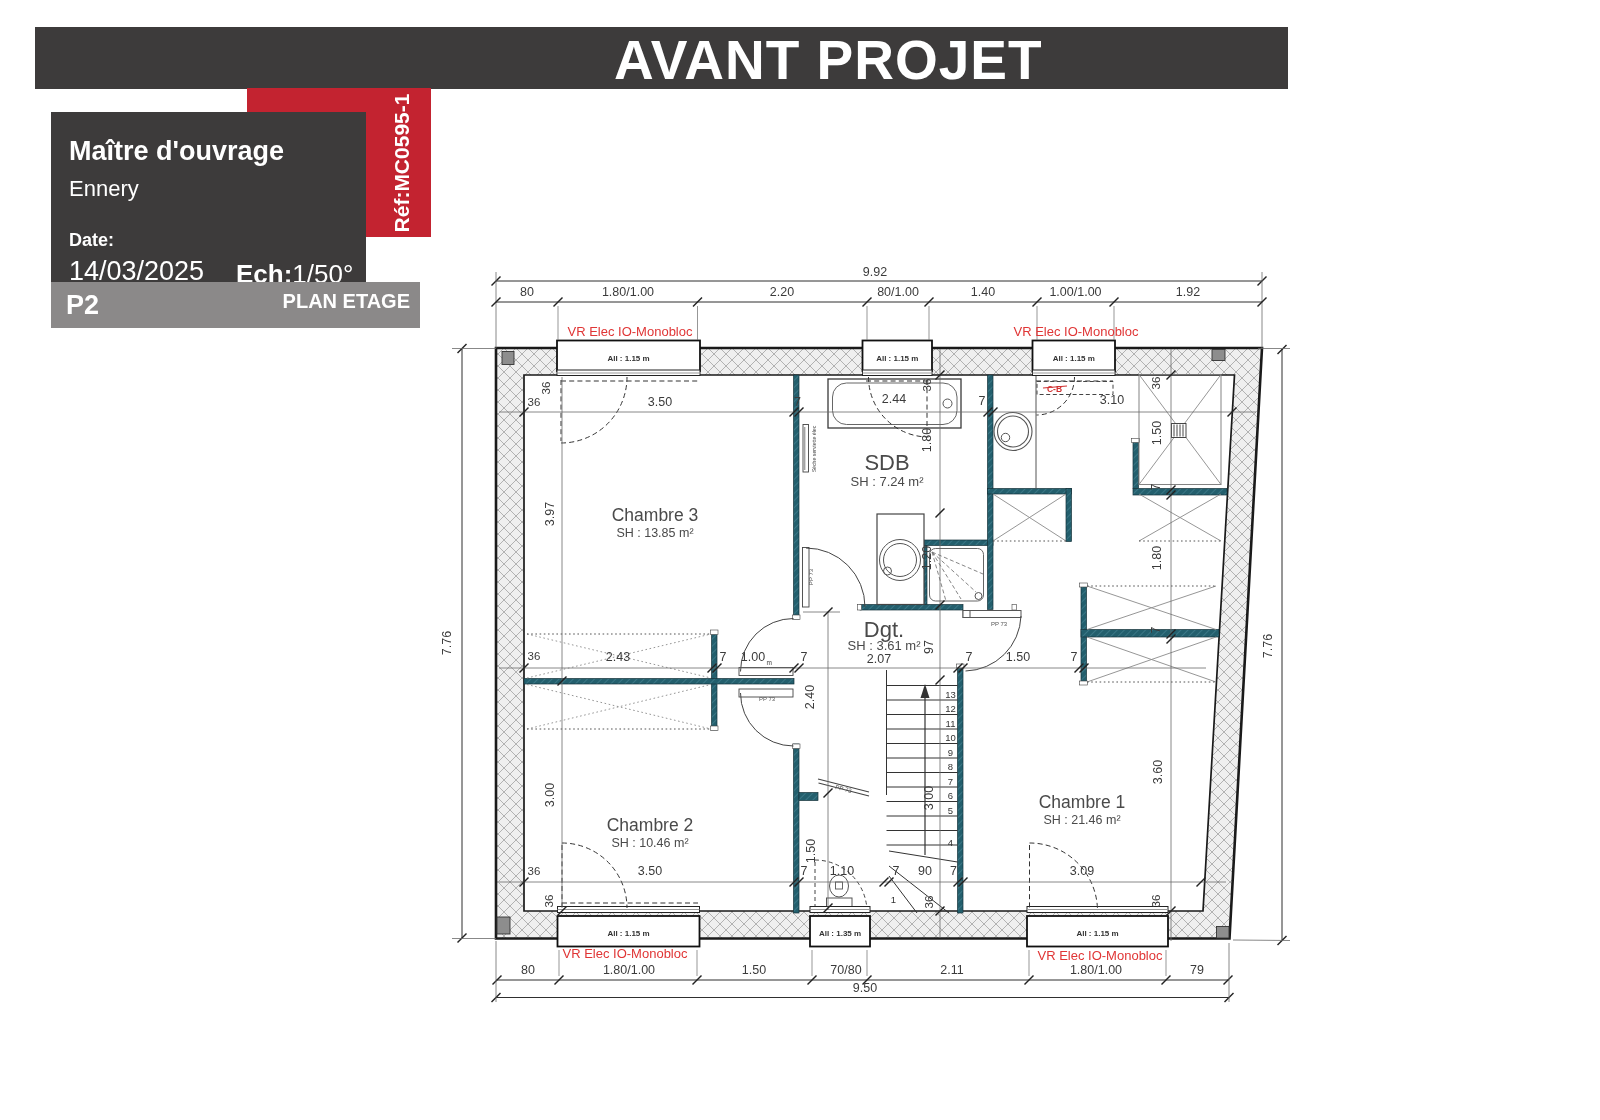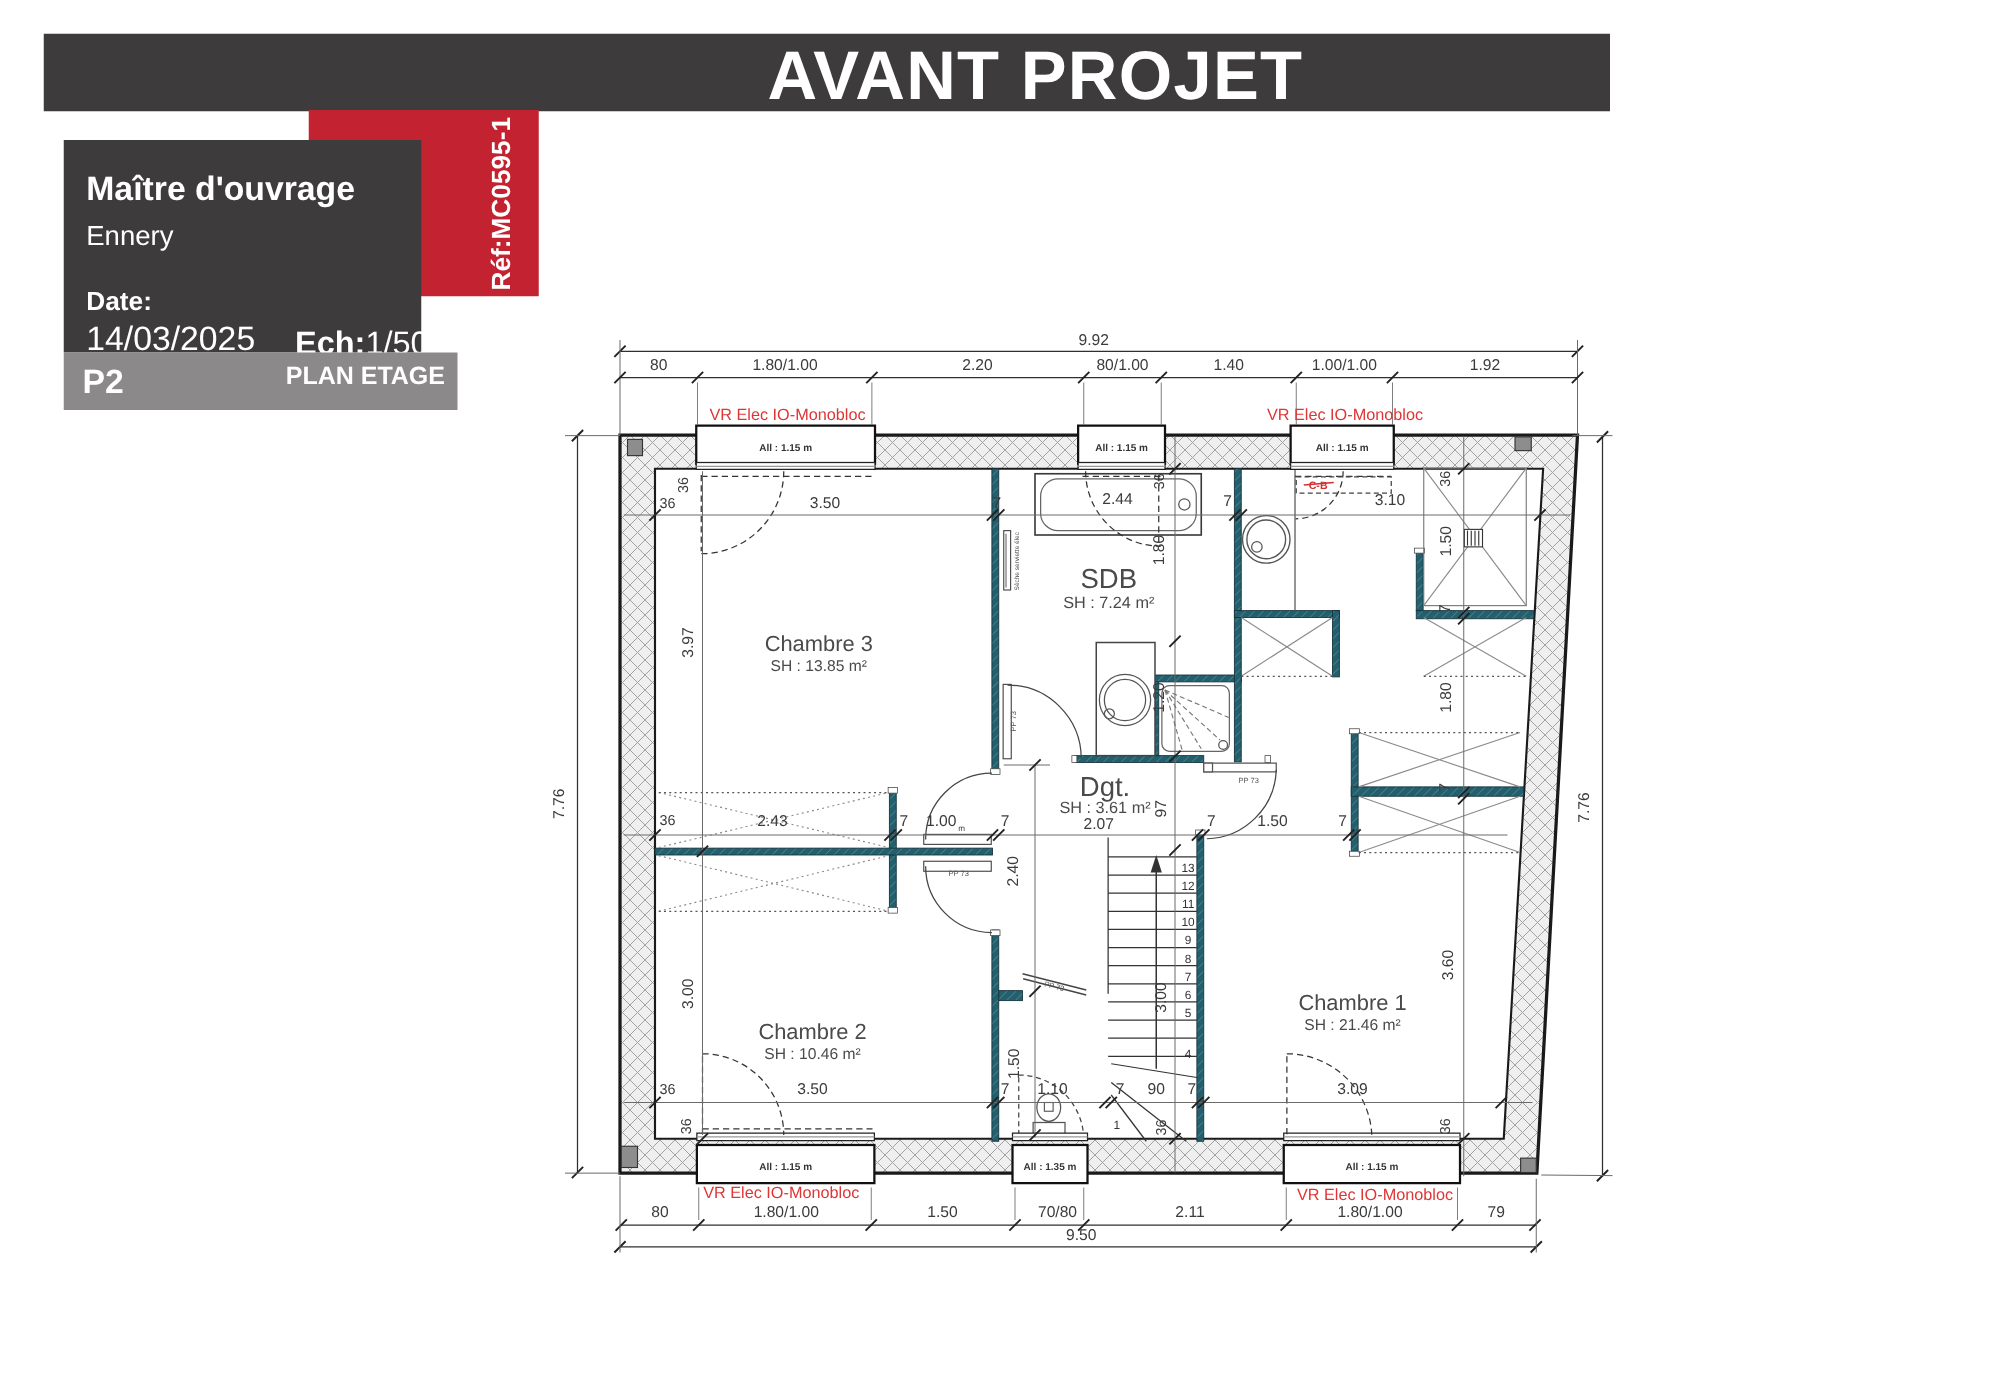--- a/index.html
+++ b/index.html
@@ -6,35 +6,35 @@
                font-family:"Liberation Sans", sans-serif; }
   .abs { position:absolute; }
   #banner { left:35px; top:27px; width:1253px; height:62px; background:#3d3b3b; }
   #banner span { position:absolute; left:579px; top:1px; color:#fff; font-weight:bold;
                  font-size:55px; letter-spacing:1px; }
   #redbox { left:247px; top:88px; width:184px; height:149px; background:#c32330; }
   #redbox span { position:absolute; color:#fff; font-weight:bold; font-size:21px;
                   transform:rotate(-90deg); transform-origin:center;
                   left:80px; top:63px; width:150px; height:24px; line-height:24px;
                   text-align:center; }
-  #infobox { left:51px; top:112px; width:286px; height:170px; background:#3d3b3b; color:#fff; }
-  #graybar { left:51px; top:282px; width:315px; height:46px; background:#8b8989; color:#fff; }
+  #infobox { left:51px; top:112px; width:315px; height:170px; background:#3d3b3b; color:#fff; }
+  #graybar { left:51px; top:282px; width:369px; height:46px; background:#8b8989; color:#fff; }
 </style>
 </head>
 <body>
 <div id="banner" class="abs">
     <span>AVANT PROJET</span>
   </div>
 <div id="redbox" class="abs">
     <span>Réf:MC0595-1</span>
   </div>
 <div id="infobox" class="abs">
   <div class="abs" style="left:18px;top:24px;font-size:27px;font-weight:bold;">Maître d'ouvrage</div>
   <div class="abs" style="left:18px;top:64px;font-size:22px;">Ennery</div>
-  <div class="abs" style="left:18px;top:118px;font-size:21px;font-weight:bold;">Date:</div>
+  <div class="abs" style="left:18px;top:118px;font-size:18px;font-weight:bold;">Date:</div>
   <div class="abs" style="left:18px;top:144px;font-size:27px;">14/03/2025</div>
   <div class="abs" style="left:185px;top:147px;font-size:26px;"><b>Ech:</b>1/50°</div>
 </div>
 <div id="graybar" class="abs">
   <div class="abs" style="left:15px;top:8px;font-size:27px;font-weight:bold;">P2</div>
   <div class="abs" style="right:10px;top:8px;font-size:20px;font-weight:bold;">PLAN ETAGE</div>
 </div>
 <svg class="abs" style="left:0;top:0" width="1600" height="1120" viewBox="0 0 1600 1120" font-family="Liberation Sans, sans-serif">
 <defs>
 <pattern id="xh" width="12" height="12" patternUnits="userSpaceOnUse">

